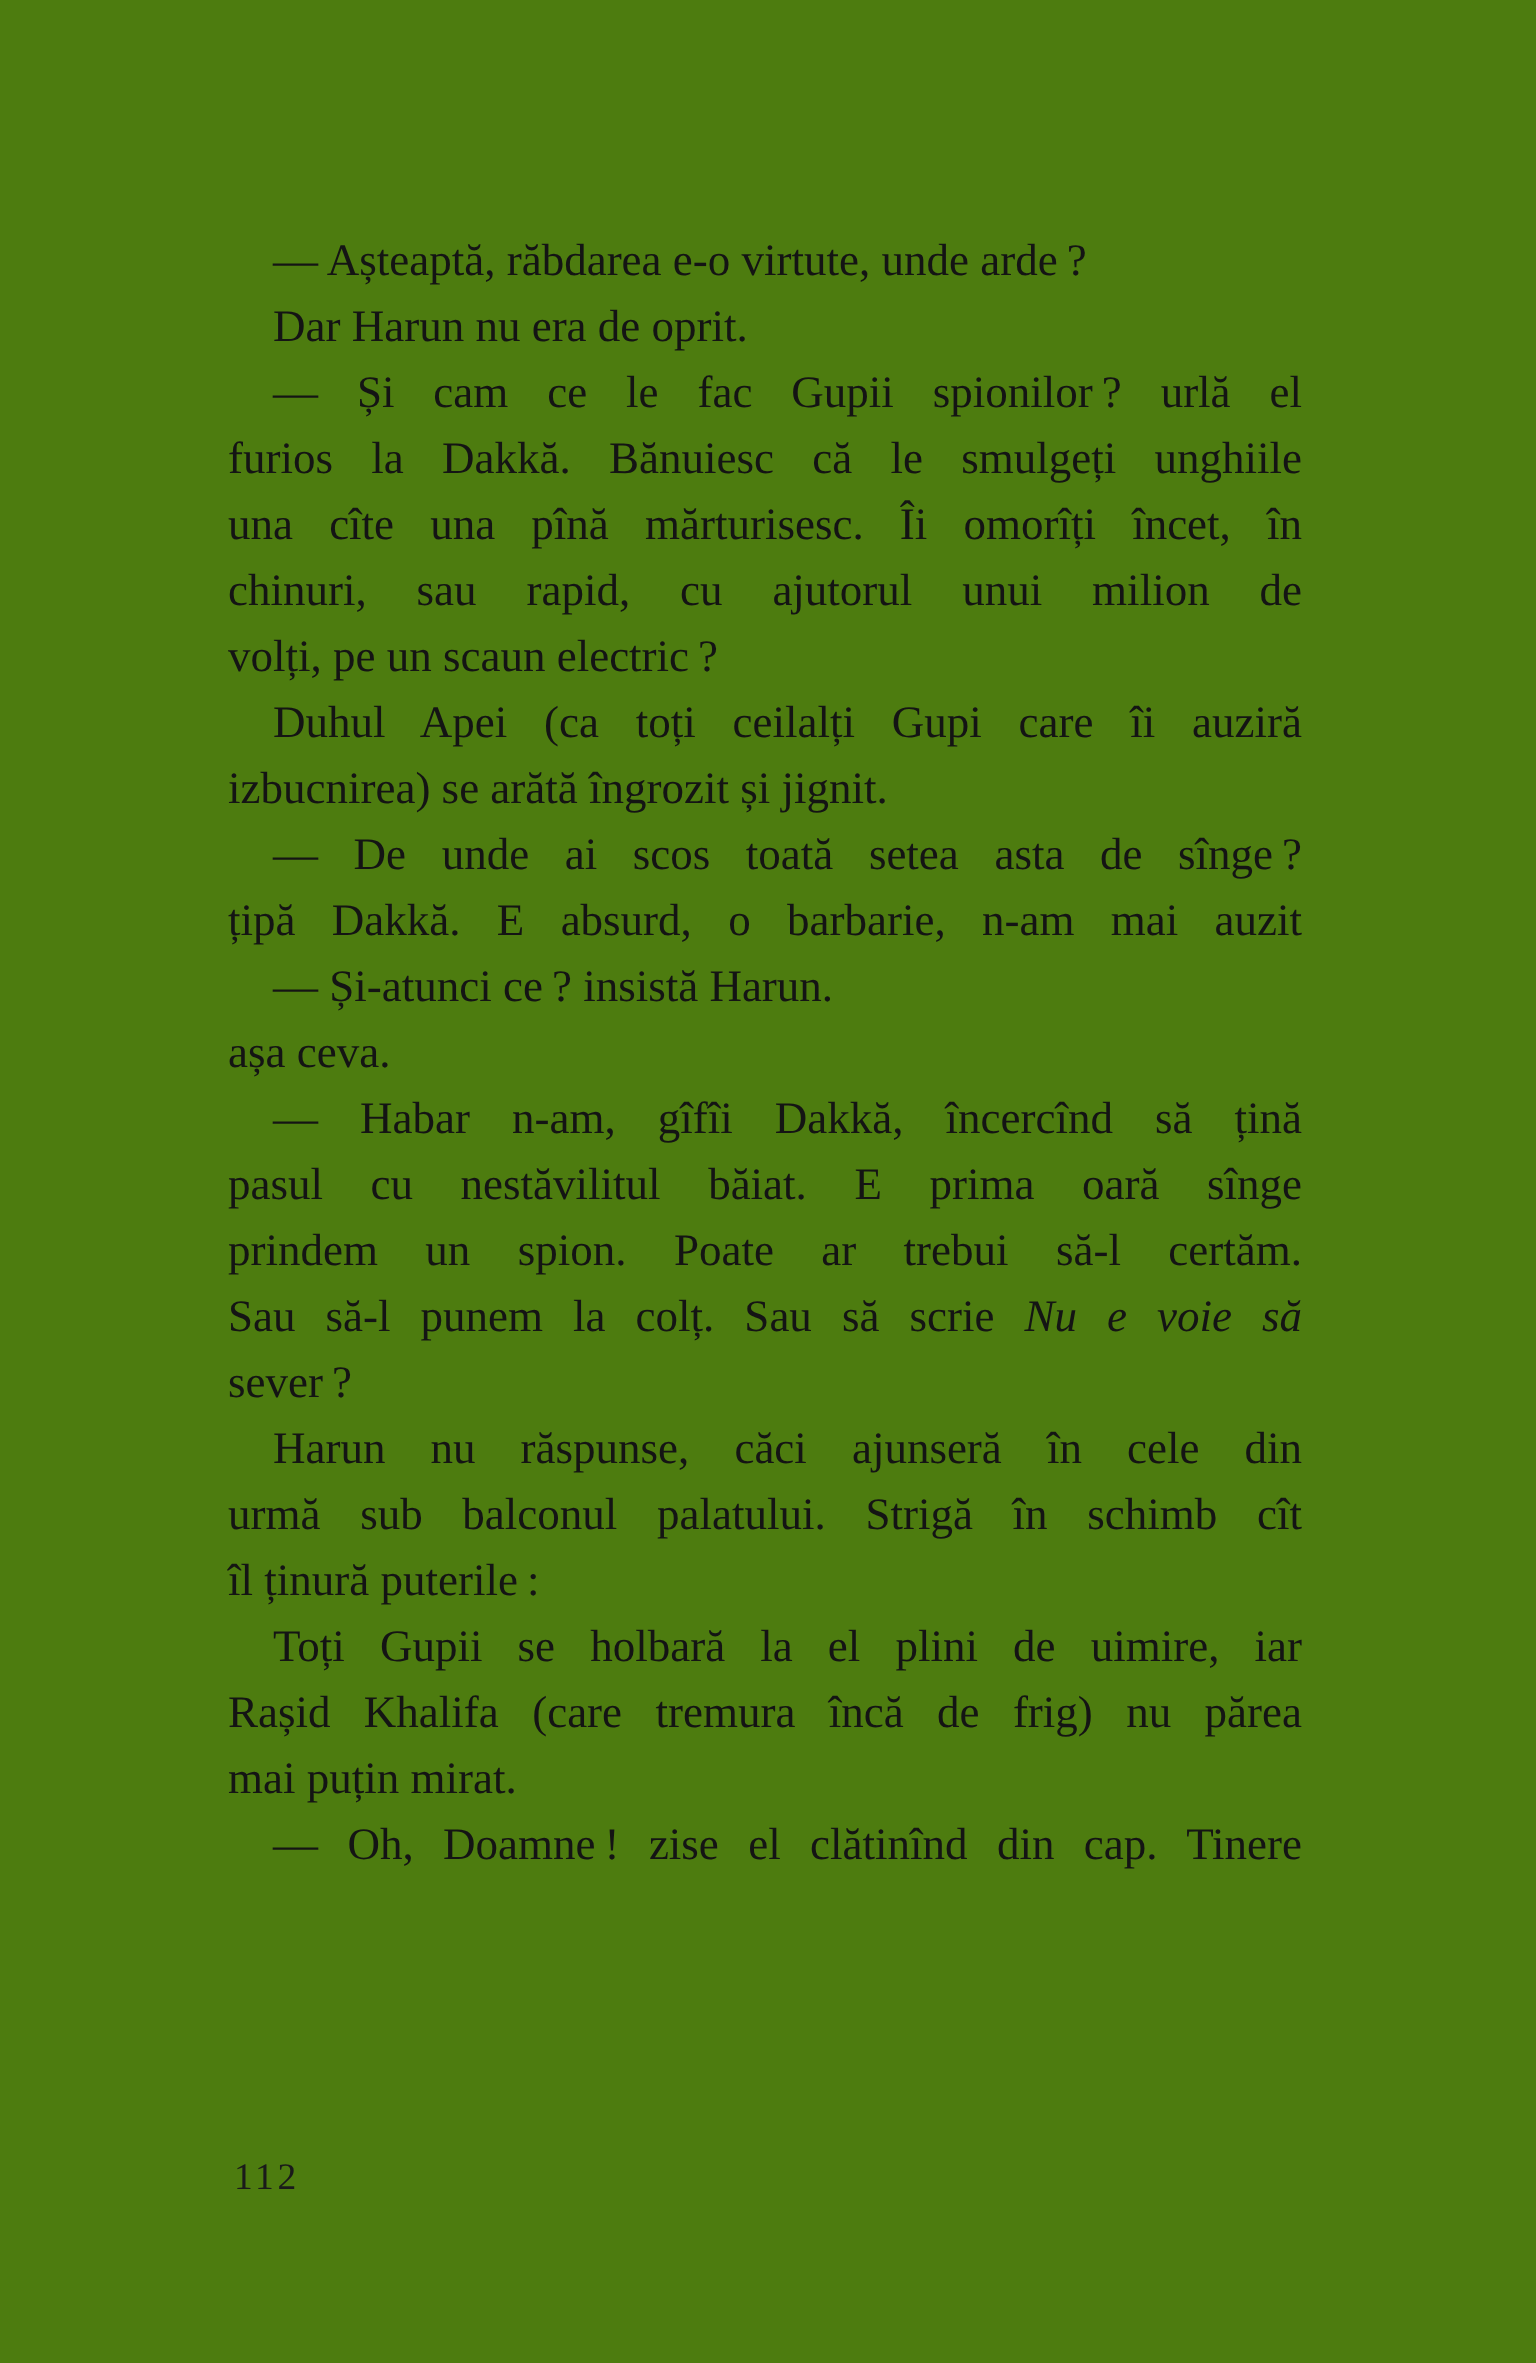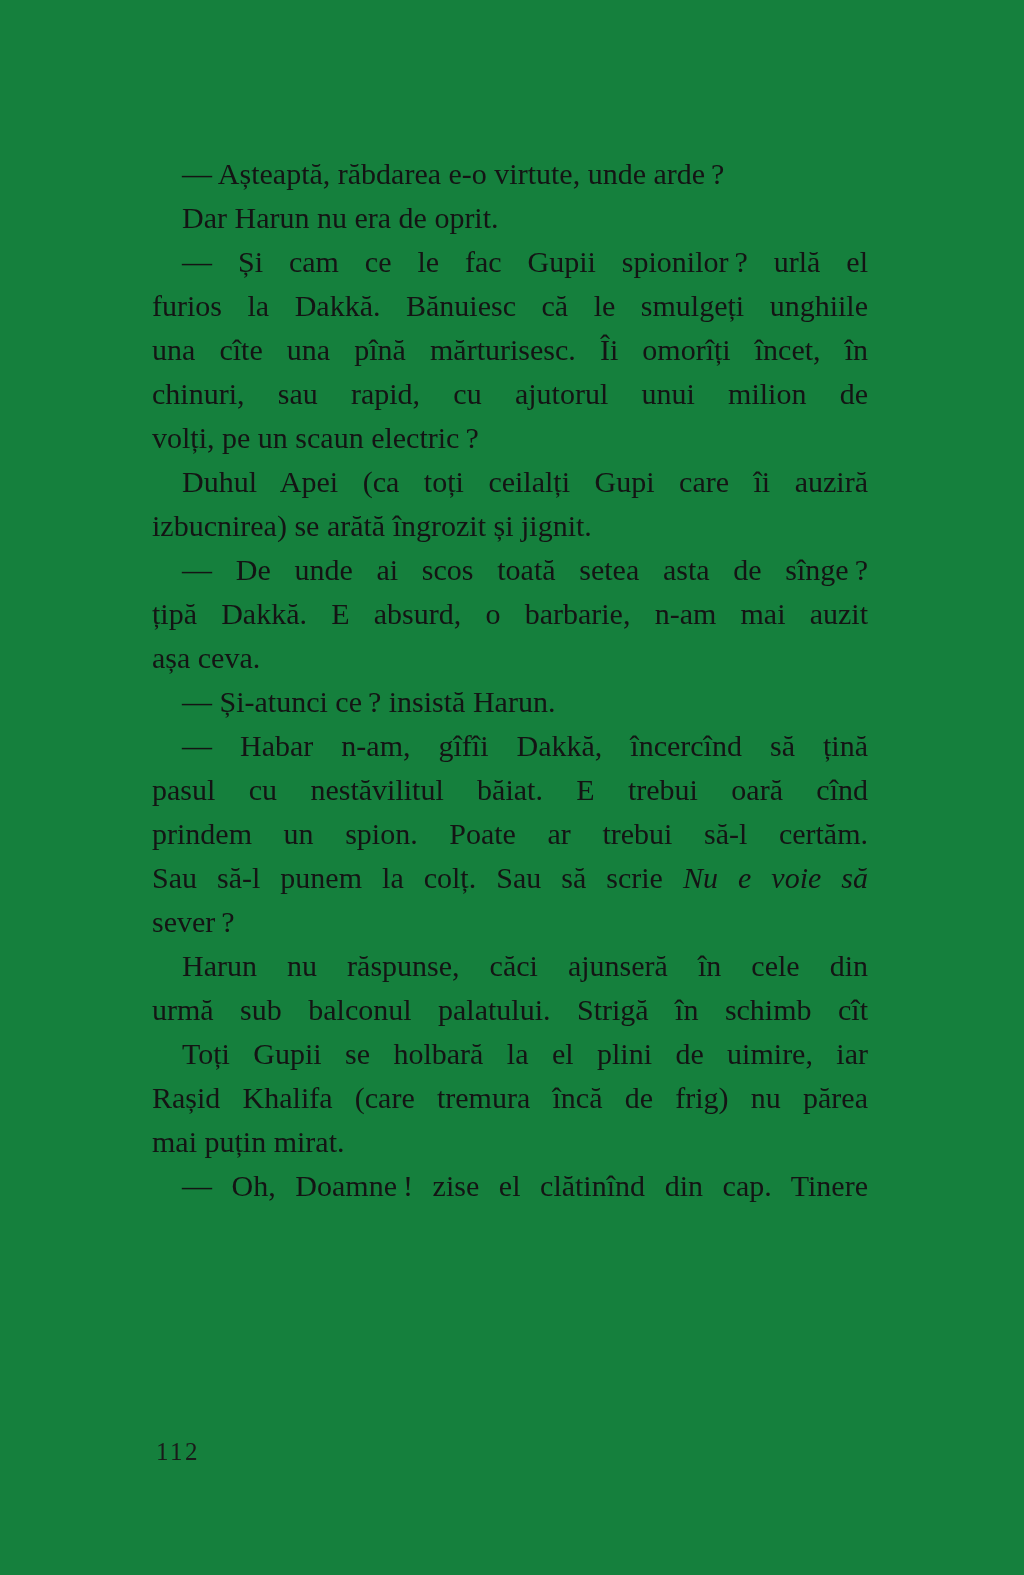--- a/index.html
+++ b/index.html
@@ -3,21 +3,21 @@
 <meta charset="utf-8">
 <style>
   * { margin: 0; padding: 0; box-sizing: border-box; }
   html, body {
     width: 1024px; height: 1575px;
     background: #ffffff;
   }
   .page {
     position: relative;
     width: 1024px; height: 1575px;
-    background: #15803d;
+    background: #4d7c0f;
     color: #141414;
     font-family: "Liberation Serif", "DejaVu Serif", serif;
     overflow: hidden;
   }
   .text-block {
     position: absolute;
     left: 152px; top: 152px;
     width: 716px;
     font-size: 30px;
     line-height: 44px;
@@ -51,28 +51,29 @@
       <div class="line indent last"><span>Dar Harun nu era de oprit.</span></div>
       <div class="line indent"><span>— Și cam ce le fac Gupii spionilor ? urlă el</span></div>
       <div class="line"><span>furios la Dakkă. Bănuiesc că le smulgeți unghiile</span></div>
       <div class="line"><span>una cîte una pînă mărturisesc. Îi omorîți încet, în</span></div>
       <div class="line"><span>chinuri, sau rapid, cu ajutorul unui milion de</span></div>
       <div class="line last"><span>volți, pe un scaun electric ?</span></div>
       <div class="line indent"><span>Duhul Apei (ca toți ceilalți Gupi care îi auziră</span></div>
       <div class="line last"><span>izbucnirea) se arătă îngrozit și jignit.</span></div>
       <div class="line indent"><span>— De unde ai scos toată setea asta de sînge ?</span></div>
       <div class="line"><span>țipă Dakkă. E absurd, o barbarie, n-am mai auzit</span></div>
+      <div class="line indent last"><span>— Și-atunci ce ? insistă Harun.</span></div>
       <div class="line last"><span>așa ceva.</span></div>
-      <div class="line indent last"><span>— Și-atunci ce ? insistă Harun.</span></div>
       <div class="line indent"><span>— Habar n-am, gîfîi Dakkă, încercînd să țină</span></div>
-      <div class="line"><span>pasul cu nestăvilitul băiat. E trebui oară cînd</span></div>
+      <div class="line"><span>pasul cu nestăvilitul băiat. E prima oară sînge</span></div>
       <div class="line"><span>prindem un spion. Poate ar trebui să-l certăm.</span></div>
       <div class="line"><span>Sau să-l punem la colț. Sau să scrie </span><em>Nu e voie să</em></div>
       <div class="line last"><span>sever ?</span></div>
       <div class="line indent"><span>Harun nu răspunse, căci ajunseră în cele din</span></div>
       <div class="line"><span>urmă sub balconul palatului. Strigă în schimb cît</span></div>
+      <div class="line last"><span>îl ținură puterile :</span></div>
       <div class="line indent"><span>Toți Gupii se holbară la el plini de uimire, iar</span></div>
       <div class="line"><span>Rașid Khalifa (care tremura încă de frig) nu părea</span></div>
       <div class="line last"><span>mai puțin mirat.</span></div>
       <div class="line indent"><span>— Oh, Doamne ! zise el clătinînd din cap. Tinere</span></div>
     </div>
   <div class="page-number">112</div>
 </div>
 
 </body></html>

